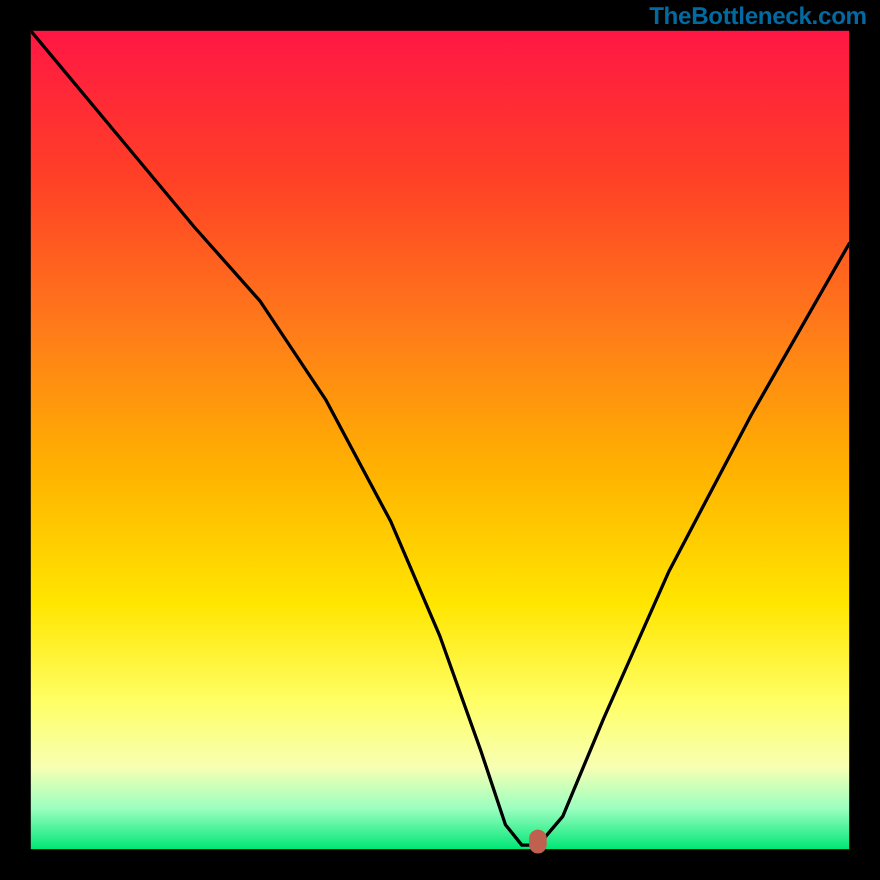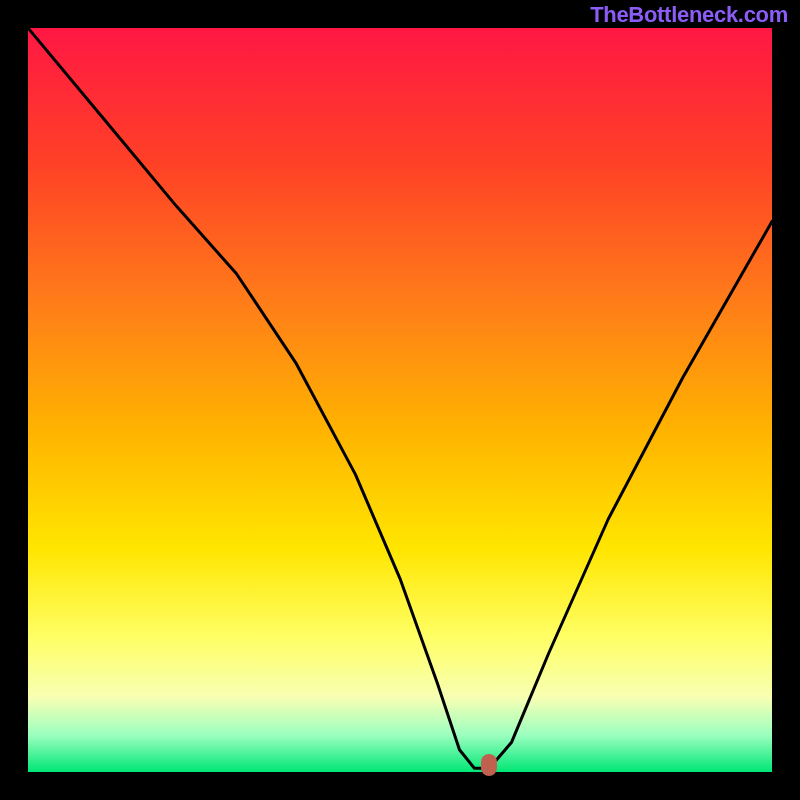--- a/index.html
+++ b/index.html
@@ -14,21 +14,21 @@
   .frame {
     position: relative;
     width: 800px;
     height: 800px;
     background: #000;
   }
   .watermark {
     position: absolute;
     top: 2px;
     right: 12px;
-    color: #8b5cf6;
+    color: #0369a1;
     font-size: 22px;
     font-weight: 600;
     letter-spacing: -0.3px;
     user-select: none;
   }
   .plot-area {
     position: absolute;
     left: 28px;
     top: 28px;
     width: 744px;

